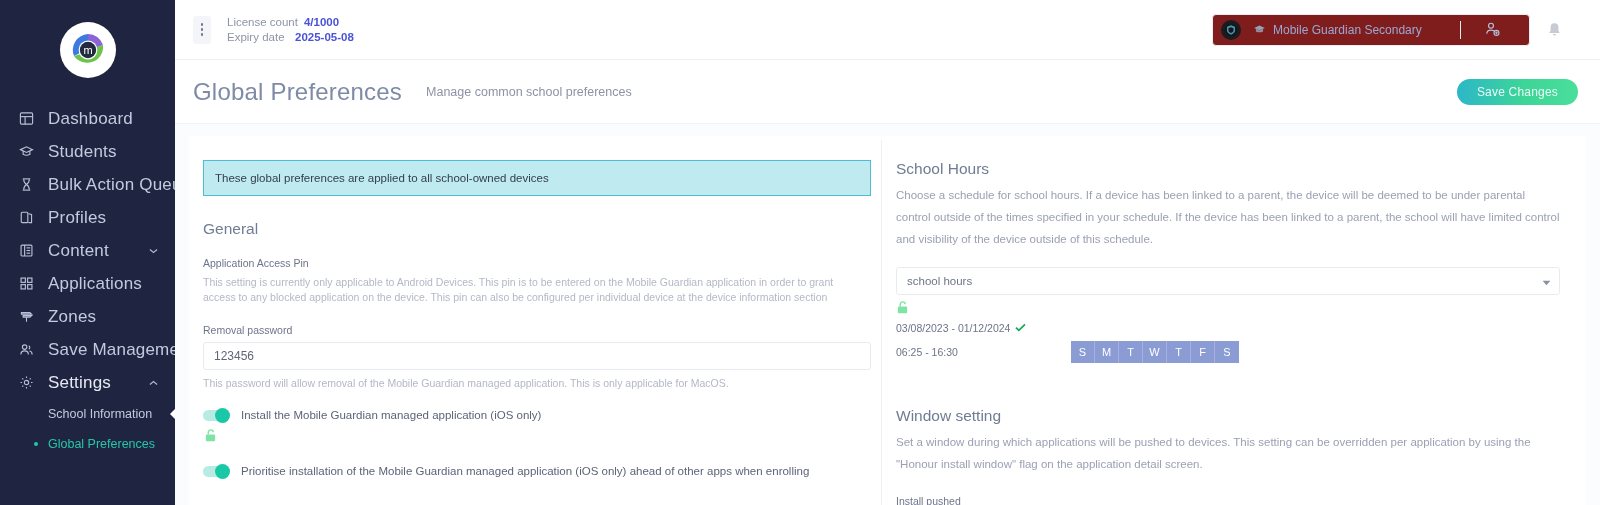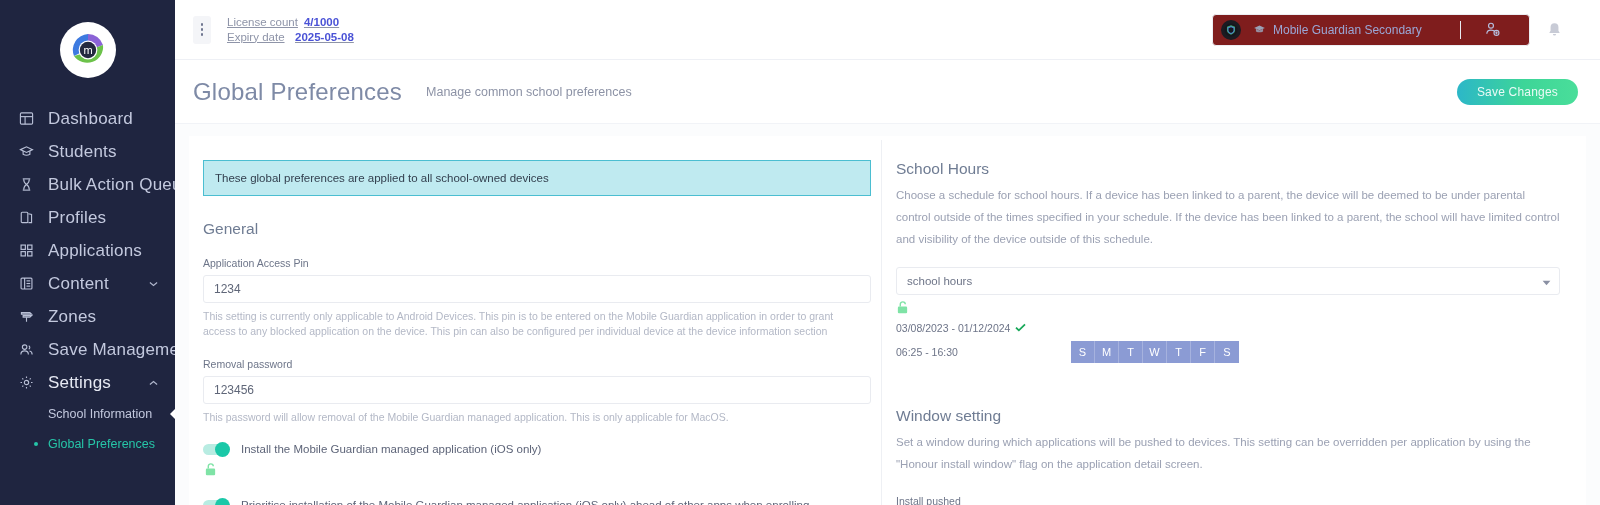--- a/index.html
+++ b/index.html
@@ -98,21 +98,21 @@
     gap: 2.5px;
     cursor: pointer;
   }
   .kebab i { width: 2.5px; height: 2.5px; border-radius: 50%; background: #6f7690; display:block; }
   .license {
     margin-left: 16px;
     font-size: 11.5px; line-height: 14.5px;
     color: #8e94a8;
     white-space: nowrap;
   }
-  .license .row { display: flex; text-decoration: underline; }
+  .license .row { display: flex; }
   .license .k { min-width: 62px; }
   .license .v { color: #4a52d6; font-weight: bold; margin-left: 6px; }
   .topbar-spacer { flex: 1 1 auto; }
   .school-pill {
     height: 32px;
     min-width: 318px;
     border: 1px solid #eceef3;
     border-radius: 4px;
     display: flex; align-items: center;
     padding: 0 6px 0 8px;
@@ -354,46 +354,46 @@
           <svg width="15" height="15" viewBox="0 0 16 16" fill="none" stroke="currentColor" stroke-width="1.2">
             <rect x="2.4" y="2.4" width="7" height="11" rx="1"></rect>
               <path d="M10 4 L13.4 4.8 V13.4 H10"></path>
           </svg>
         </span>
         <span class="lbl">Profiles</span>
       </div>
 
       <div class="nav-item">
         <span class="ic">
+          <svg width="15" height="15" viewBox="0 0 16 16" fill="none" stroke="currentColor" stroke-width="1.2">
+            <rect x="2.2" y="2.2" width="11.6" height="11.6" rx="1"></rect>
+              <line x1="6" y1="2.2" x2="6" y2="13.8"></line>
+            <line x1="8" y1="5.2" x2="12" y2="5.2"></line>
+              <line x1="8" y1="8" x2="12" y2="8"></line>
+              <line x1="8" y1="10.8" x2="12" y2="10.8"></line>
+          </svg>
+        </span>
+        <span class="lbl">Content</span>
+        <span class="chev">
+          <svg width="9" height="6" viewBox="0 0 10 6" fill="none" stroke="currentColor" stroke-width="1.3">
+              <path d="M1 1.3 L5 4.7 L9 1.3"></path>
+            </svg>
+        </span>
+      </div>
+
+      <div class="nav-item">
+        <span class="ic">
           <svg width="15" height="15" viewBox="0 0 16 16" fill="none" stroke="currentColor" stroke-width="1.25">
             <rect x="2.2" y="2.2" width="4.6" height="4.6"></rect>
               <rect x="9.2" y="2.2" width="4.6" height="4.6"></rect>
             <rect x="2.2" y="9.2" width="4.6" height="4.6"></rect>
               <rect x="9.2" y="9.2" width="4.6" height="4.6"></rect>
           </svg>
         </span>
         <span class="lbl">Applications</span>
-      </div>
-
-      <div class="nav-item">
-        <span class="ic">
-          <svg width="15" height="15" viewBox="0 0 16 16" fill="none" stroke="currentColor" stroke-width="1.2">
-            <rect x="2.2" y="2.2" width="11.6" height="11.6" rx="1"></rect>
-              <line x1="6" y1="2.2" x2="6" y2="13.8"></line>
-            <line x1="8" y1="5.2" x2="12" y2="5.2"></line>
-              <line x1="8" y1="8" x2="12" y2="8"></line>
-              <line x1="8" y1="10.8" x2="12" y2="10.8"></line>
-          </svg>
-        </span>
-        <span class="lbl">Content</span>
-        <span class="chev">
-          <svg width="9" height="6" viewBox="0 0 10 6" fill="none" stroke="currentColor" stroke-width="1.3">
-              <path d="M1 1.3 L5 4.7 L9 1.3"></path>
-            </svg>
-        </span>
       </div>
 
       <div class="nav-item">
         <span class="ic">
           <svg width="15" height="15" viewBox="0 0 16 16" fill="none" stroke="currentColor" stroke-width="1.2">
             <path d="M2.6 3.8 H11.6 L13.4 5.4 H2.6 Z"></path>
               <path d="M4.4 7 H13.4 L11.6 8.6 H4.4 Z"></path>
               <line x1="8" y1="8.8" x2="8" y2="13.6"></line>
           </svg>
         </span>
@@ -517,21 +517,20 @@
 
         <div class="col-left">
 
           <div class="info-banner">
             <span>These global preferences are applied to all school-owned devices</span>
           </div>
 
           <h2 class="sec-title">General</h2>
 
           <div class="field-label">Application Access Pin</div>
-          <input class="txt-input" type="text" value="1234" style="">
           <div class="help">This setting is currently only applicable to Android Devices. This pin is to be entered on the Mobile Guardian application in order to grant access to any blocked application on the device. This pin can also be configured per individual device at the device information section</div>
 
           <div class="field-label">Removal password</div>
           <input class="txt-input" type="text" value="123456" style="">
           <div class="help">This password will allow removal of the Mobile Guardian managed application. This is only applicable for MacOS.</div>
 
           <div class="toggle-row">
             <span class="sw"></span>
             <span class="tl">Install the Mobile Guardian managed application (iOS only)</span>
           </div>

